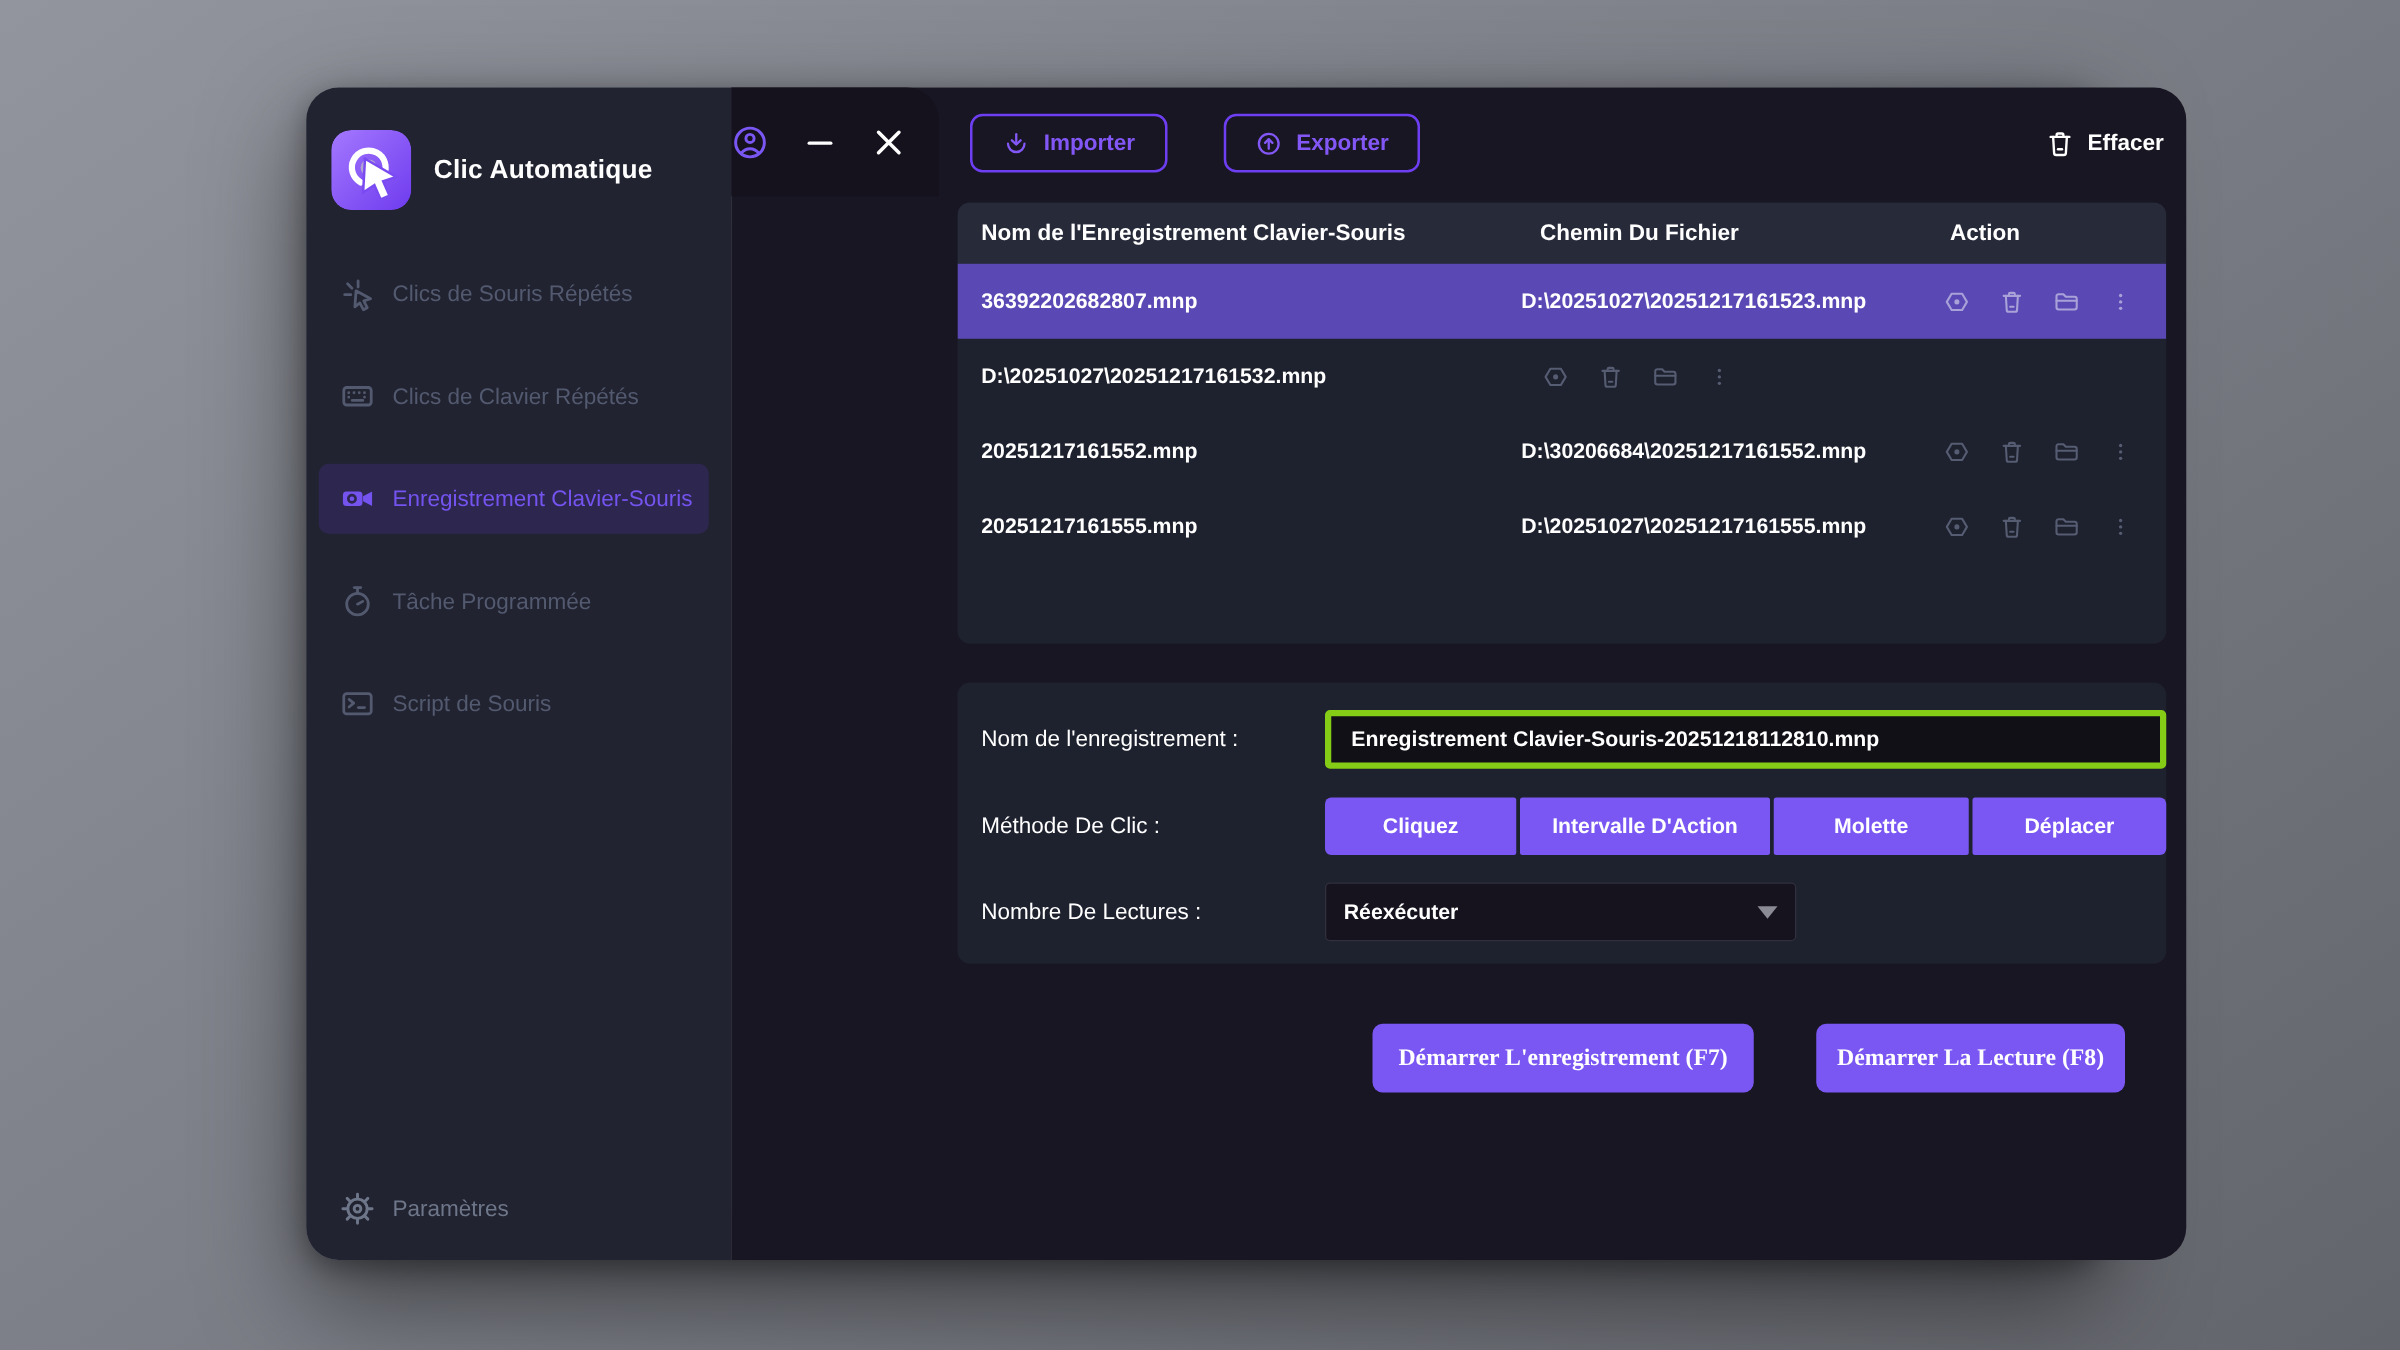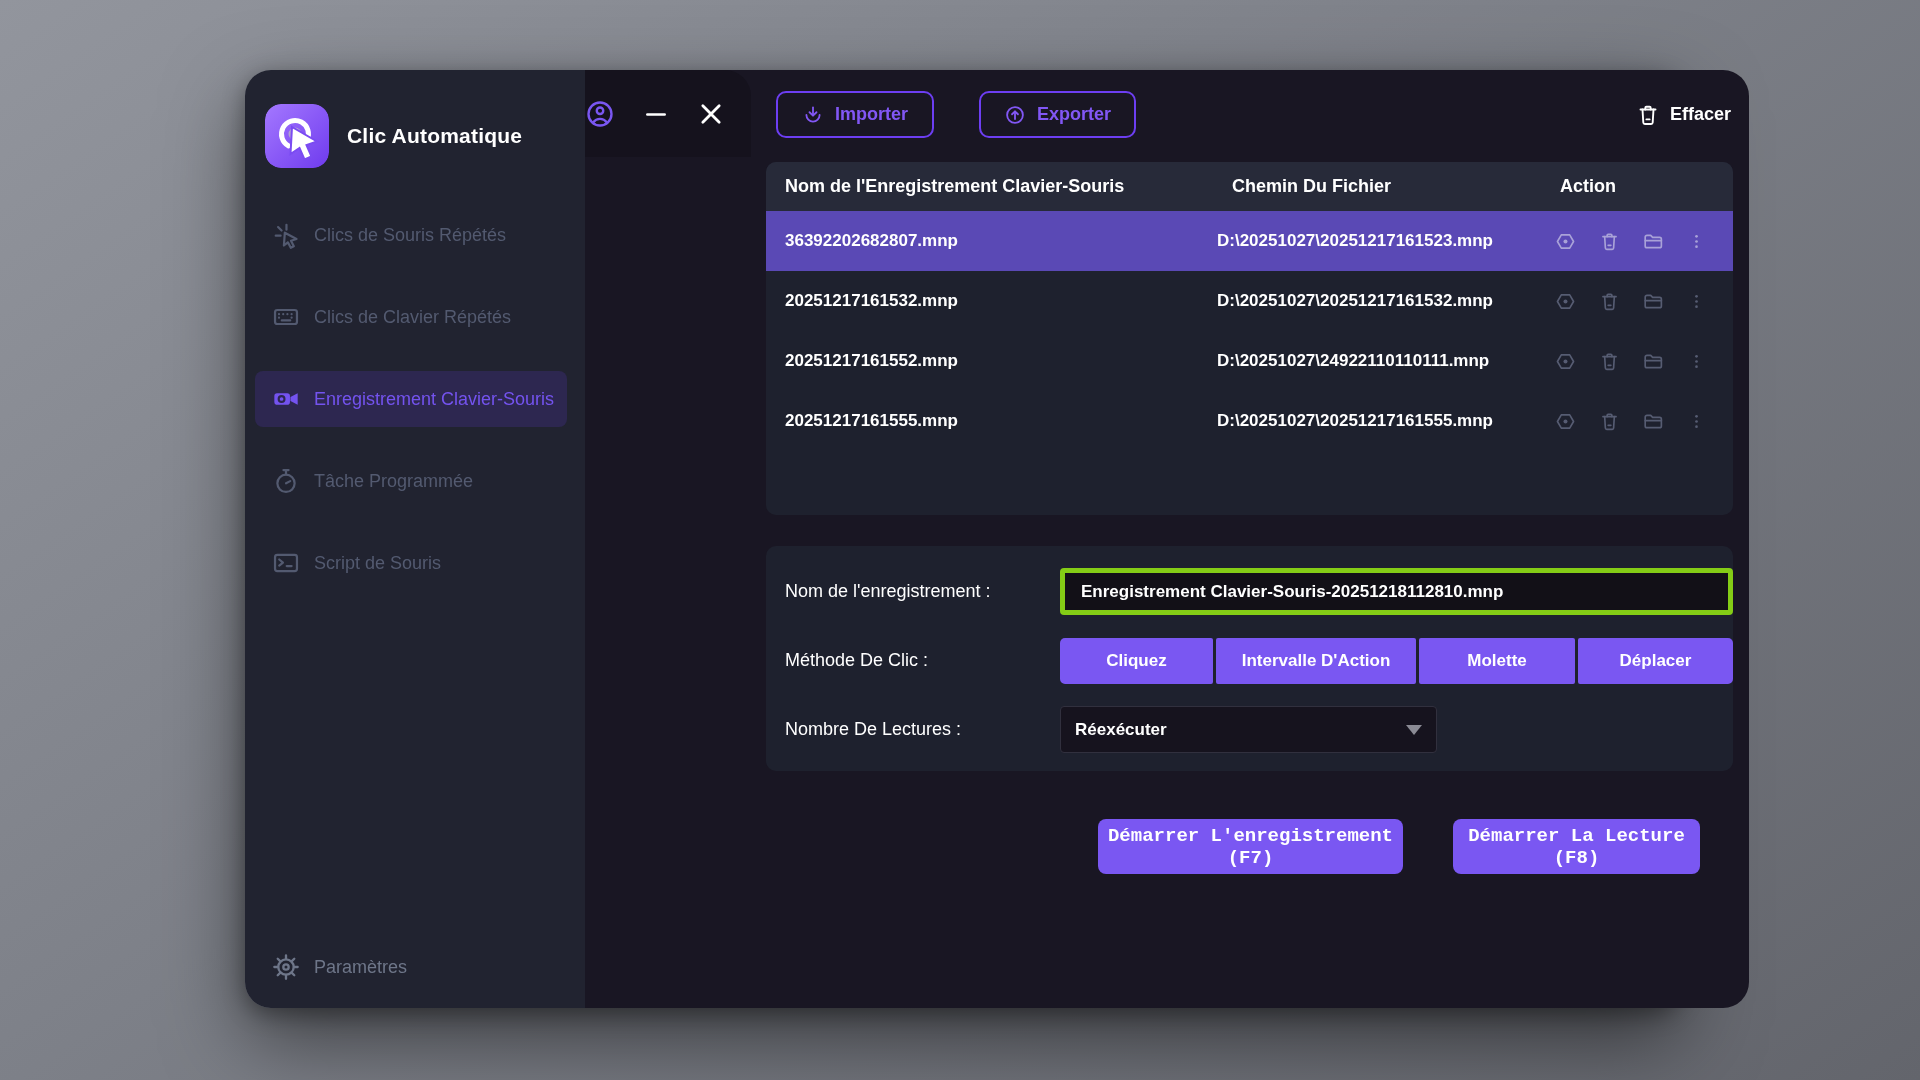--- a/index.html
+++ b/index.html
@@ -91,21 +91,21 @@
   .dropdown {
     width:377px; height:47px; background:#16131e; border:1px solid #31303e; border-radius:4px;
     display:flex; align-items:center; justify-content:space-between; padding:0 14px; cursor:pointer;
     color:#ffffff; font-size:17px; font-weight:bold;
   }
   .caret { width:0; height:0; border-left:8px solid transparent; border-right:8px solid transparent; border-top:10px solid #8b8b95; }
   
   .footer-actions { margin-top:48px; display:flex; justify-content:flex-end; gap:50px; padding-right:33px; }
   .btn-primary {
     height:55px; background:#7a57f2; border:none; border-radius:8px; color:#ffffff;
-    font-size:19px; font-weight:bold; cursor:pointer; font-family:Liberation Mono, monospace;
+    font-size:19px; font-weight:bold; cursor:pointer; font-family:Liberation Serif, serif;
   }
   .btn-rec { width:305px; } .btn-play { width:247px; }
   svg { flex:none; }
 </style>
 </head>
 <body>
 
 <div class="window">
 
   <aside class="sidebar">
@@ -283,21 +283,20 @@
                 <svg width="19" height="19" viewBox="0 0 24 24" fill="currentColor">
                   <circle cx="12" cy="5.5" r="1.7"></circle>
                   <circle cx="12" cy="12" r="1.7"></circle>
                   <circle cx="12" cy="18.5" r="1.7"></circle>
                 </svg>
               </button>
           </div>
         </div>
 
         <div class="trow">
-          <div class="cell">20251217161532.mnp</div>
           <div class="cell">D:\20251027\20251217161532.mnp</div>
           <div class="actions">
             <button class="action-btn">
                 <svg width="21" height="21" viewBox="0 0 24 24" fill="none" stroke="currentColor" stroke-width="1.9" stroke-linejoin="round">
                   <path d="M7.2 4.5h9.6l4.4 7.5-4.4 7.5H7.2L2.8 12z"></path>
                   <circle cx="12" cy="12" r="2.3" fill="currentColor" stroke="none"></circle>
                 </svg>
               </button>
             <button class="action-btn">
                 <svg width="21" height="21" viewBox="0 0 24 24" fill="none" stroke="currentColor" stroke-width="1.9" stroke-linecap="round" stroke-linejoin="round">
@@ -318,21 +317,21 @@
                   <circle cx="12" cy="5.5" r="1.7"></circle>
                   <circle cx="12" cy="12" r="1.7"></circle>
                   <circle cx="12" cy="18.5" r="1.7"></circle>
                 </svg>
               </button>
           </div>
         </div>
 
         <div class="trow">
           <div class="cell">20251217161552.mnp</div>
-          <div class="cell">D:\20251027\24922110110111.mnp</div>
+          <div class="cell">D:\30206684\20251217161552.mnp</div>
           <div class="actions">
             <button class="action-btn">
                 <svg width="21" height="21" viewBox="0 0 24 24" fill="none" stroke="currentColor" stroke-width="1.9" stroke-linejoin="round">
                   <path d="M7.2 4.5h9.6l4.4 7.5-4.4 7.5H7.2L2.8 12z"></path>
                   <circle cx="12" cy="12" r="2.3" fill="currentColor" stroke="none"></circle>
                 </svg>
               </button>
             <button class="action-btn">
                 <svg width="21" height="21" viewBox="0 0 24 24" fill="none" stroke="currentColor" stroke-width="1.9" stroke-linecap="round" stroke-linejoin="round">
                   <path d="M4.5 6.5h15"></path>

